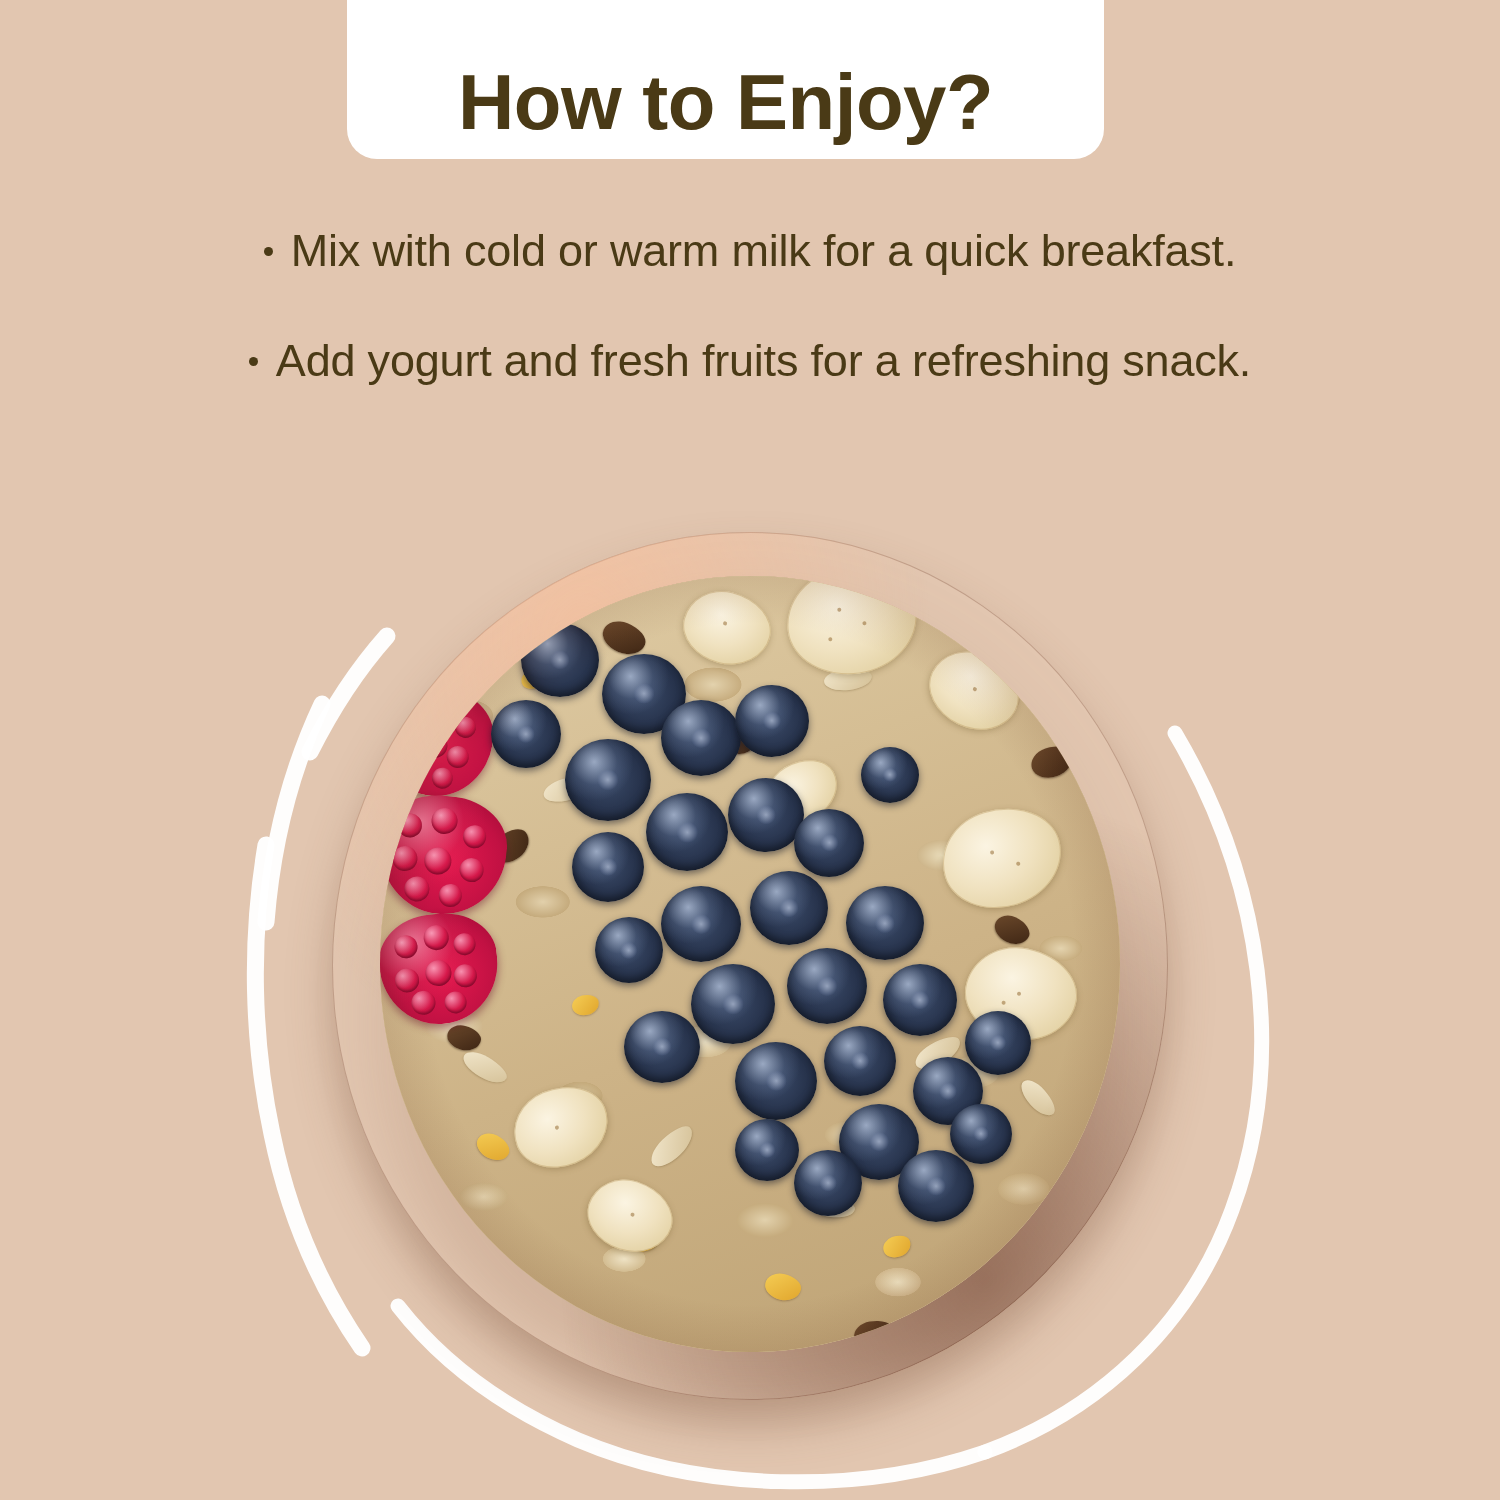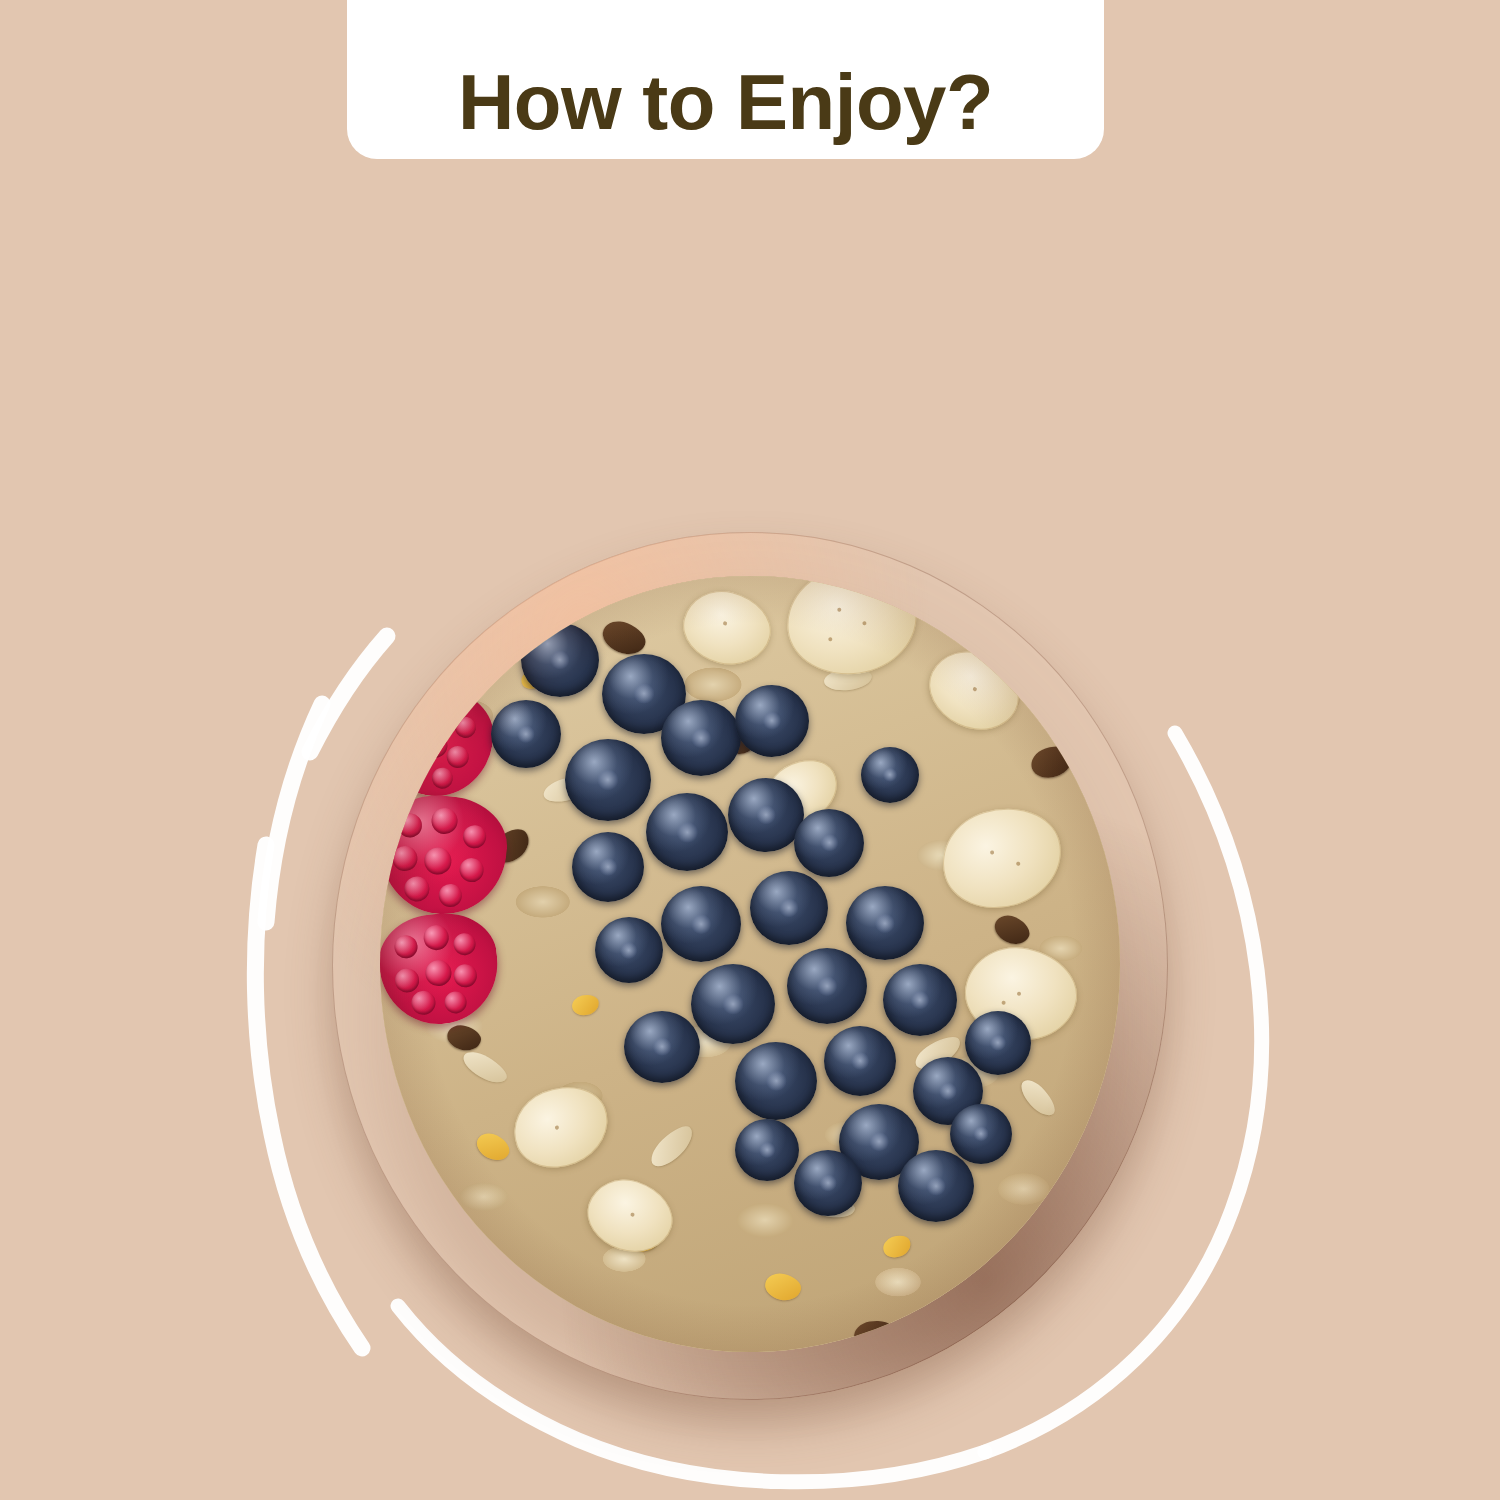--- a/index.html
+++ b/index.html
@@ -376,15 +376,23 @@
         <div class="inner-shade"></div>
       </div>
     </div>
   </div>
 
   <div class="title-card">
     <span class="title-text">How to Enjoy?</span>
   </div>
 
   <div class="bullets">
+    <div class="bullet-line">
+      <span class="bullet-dot"></span>
+      <span>Mix with cold or warm milk for a quick breakfast.</span>
+    </div>
+    <div class="bullet-line">
+      <span class="bullet-dot"></span>
+      <span>Add yogurt and fresh fruits for a refreshing snack.</span>
+    </div>
   </div>
 
 </div>
 
 </body></html>

